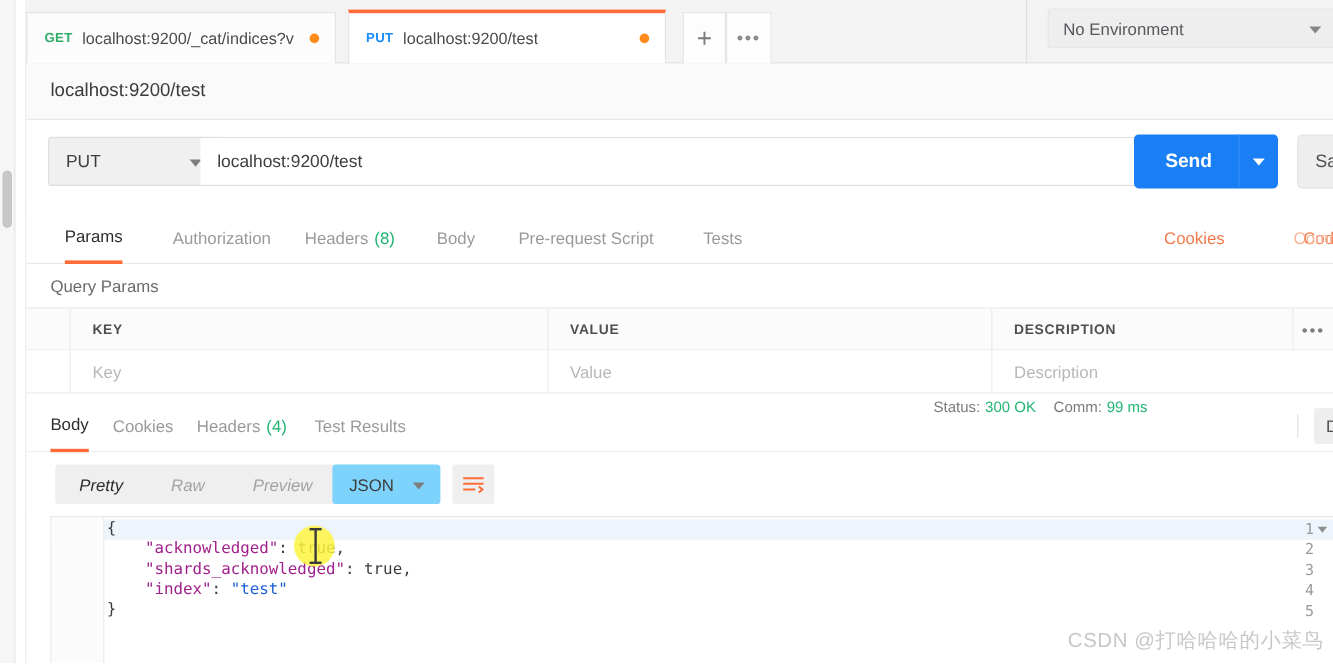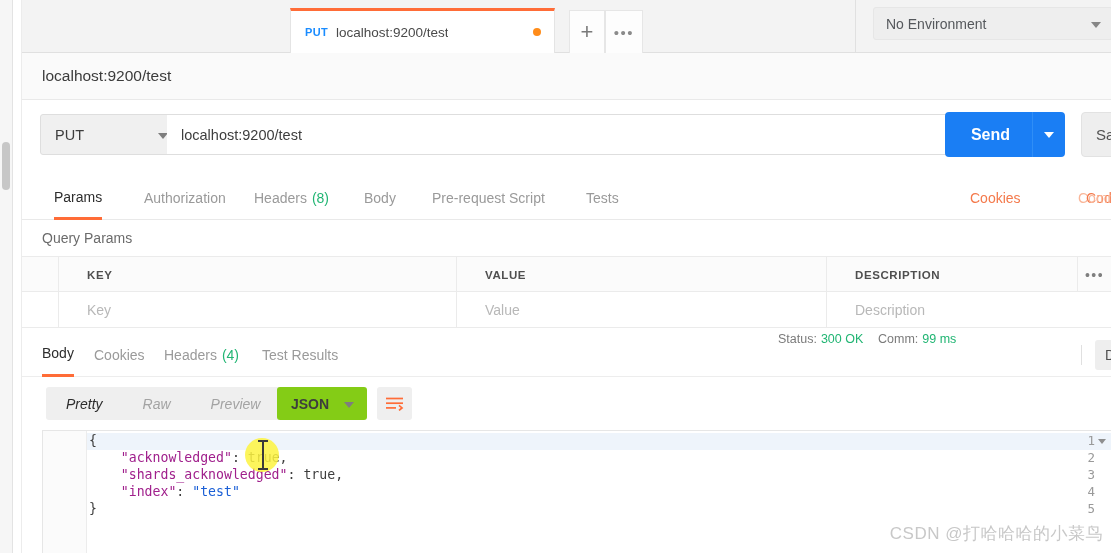--- a/index.html
+++ b/index.html
@@ -145,21 +145,21 @@
   .table { position: absolute; left: 22px; top: 256px; right: 0; }
   .thead {
     position: relative; height: 36px; background: #fbfbfb;
     border-top: 1px solid #ebebeb; border-bottom: 1px solid #ebebeb;
   }
   .trow {
     position: relative; height: 36px; background: #ffffff; border-bottom: 1px solid #ebebeb;
   }
   .cell {
     position: absolute; top: 0; height: 36px; display: flex; align-items: center;
-    padding-left: 28px; font-size: 11.5px; font-weight: bold; letter-spacing: .6px; color: #4f4f4f;
+    padding-left: 18px; font-size: 11.5px; font-weight: bold; letter-spacing: .6px; color: #4f4f4f;
     border-left: 1px solid #ebebeb;
   }
   .trow .cell { font-size: 14px; font-weight: normal; letter-spacing: 0; color: #b8b8b8; }
   .c-check { left: 0; width: 36px; border-left: none; }
   .c-key { left: 36px; width: 398px; }
   .c-val { left: 434px; width: 370px; }
   .c-desc { left: 804px; width: 240px; }
   .thead-dots {
     position: absolute; left: 1055px; top: 0; height: 36px; width: 34px;
     display: flex; align-items: center; justify-content: center;
@@ -197,22 +197,22 @@
     position: absolute; left: 24px; top: 10px; height: 33px;
     background: #efefef; border-radius: 3px; display: flex; align-items: center;
   }
   .seg {
     height: 33px; display: flex; align-items: center; padding: 0 20px;
     font-size: 14px; color: #a3a3a3; font-style: italic;
   }
   .seg.active { color: #2d2d2d; }
   .fmt {
     position: absolute; left: 255px; top: 10px; width: 90px; height: 33px;
-    background: #84cc16; border-radius: 3px; display: flex; align-items: center;
-    padding-left: 14px; font-size: 14px; color: #3d3d3d; font-weight: bold;
+    background: #7dd3fc; border-radius: 3px; display: flex; align-items: center;
+    padding-left: 14px; font-size: 14px; color: #3d3d3d;
   }
   .fmt-caret {
     position: absolute; right: 13px; top: 50%; margin-top: -2px;
     width: 0; height: 0; border-left: 5px solid transparent;
     border-right: 5px solid transparent; border-top: 6px solid #7e7e7e;
   }
   .wrapbtn {
     position: absolute; left: 355px; top: 10px; width: 35px; height: 33px;
     background: #efefef; border-radius: 3px; display: flex;
     align-items: center; justify-content: center;
@@ -272,20 +272,25 @@
 
 <div id="app">
 
   <div class="left-rail">
     <div class="rail-scroll"></div>
   </div>
   <div class="rail-gap"></div>
 
   <div class="tabbar">
 
+    <div class="tab inactive">
+      <span class="verb get">GET</span>
+      <span class="tab-url">localhost:9200/_cat/indices?v</span>
+      <span class="tab-dot"></span>
+    </div>
 
     <div class="tab active">
       <span class="verb put">PUT</span>
       <span class="tab-url">localhost:9200/test</span>
       <span class="tab-dot"></span>
     </div>
 
     <div class="tabbtn plus">+</div>
     <div class="tabbtn more">•••</div>
 

